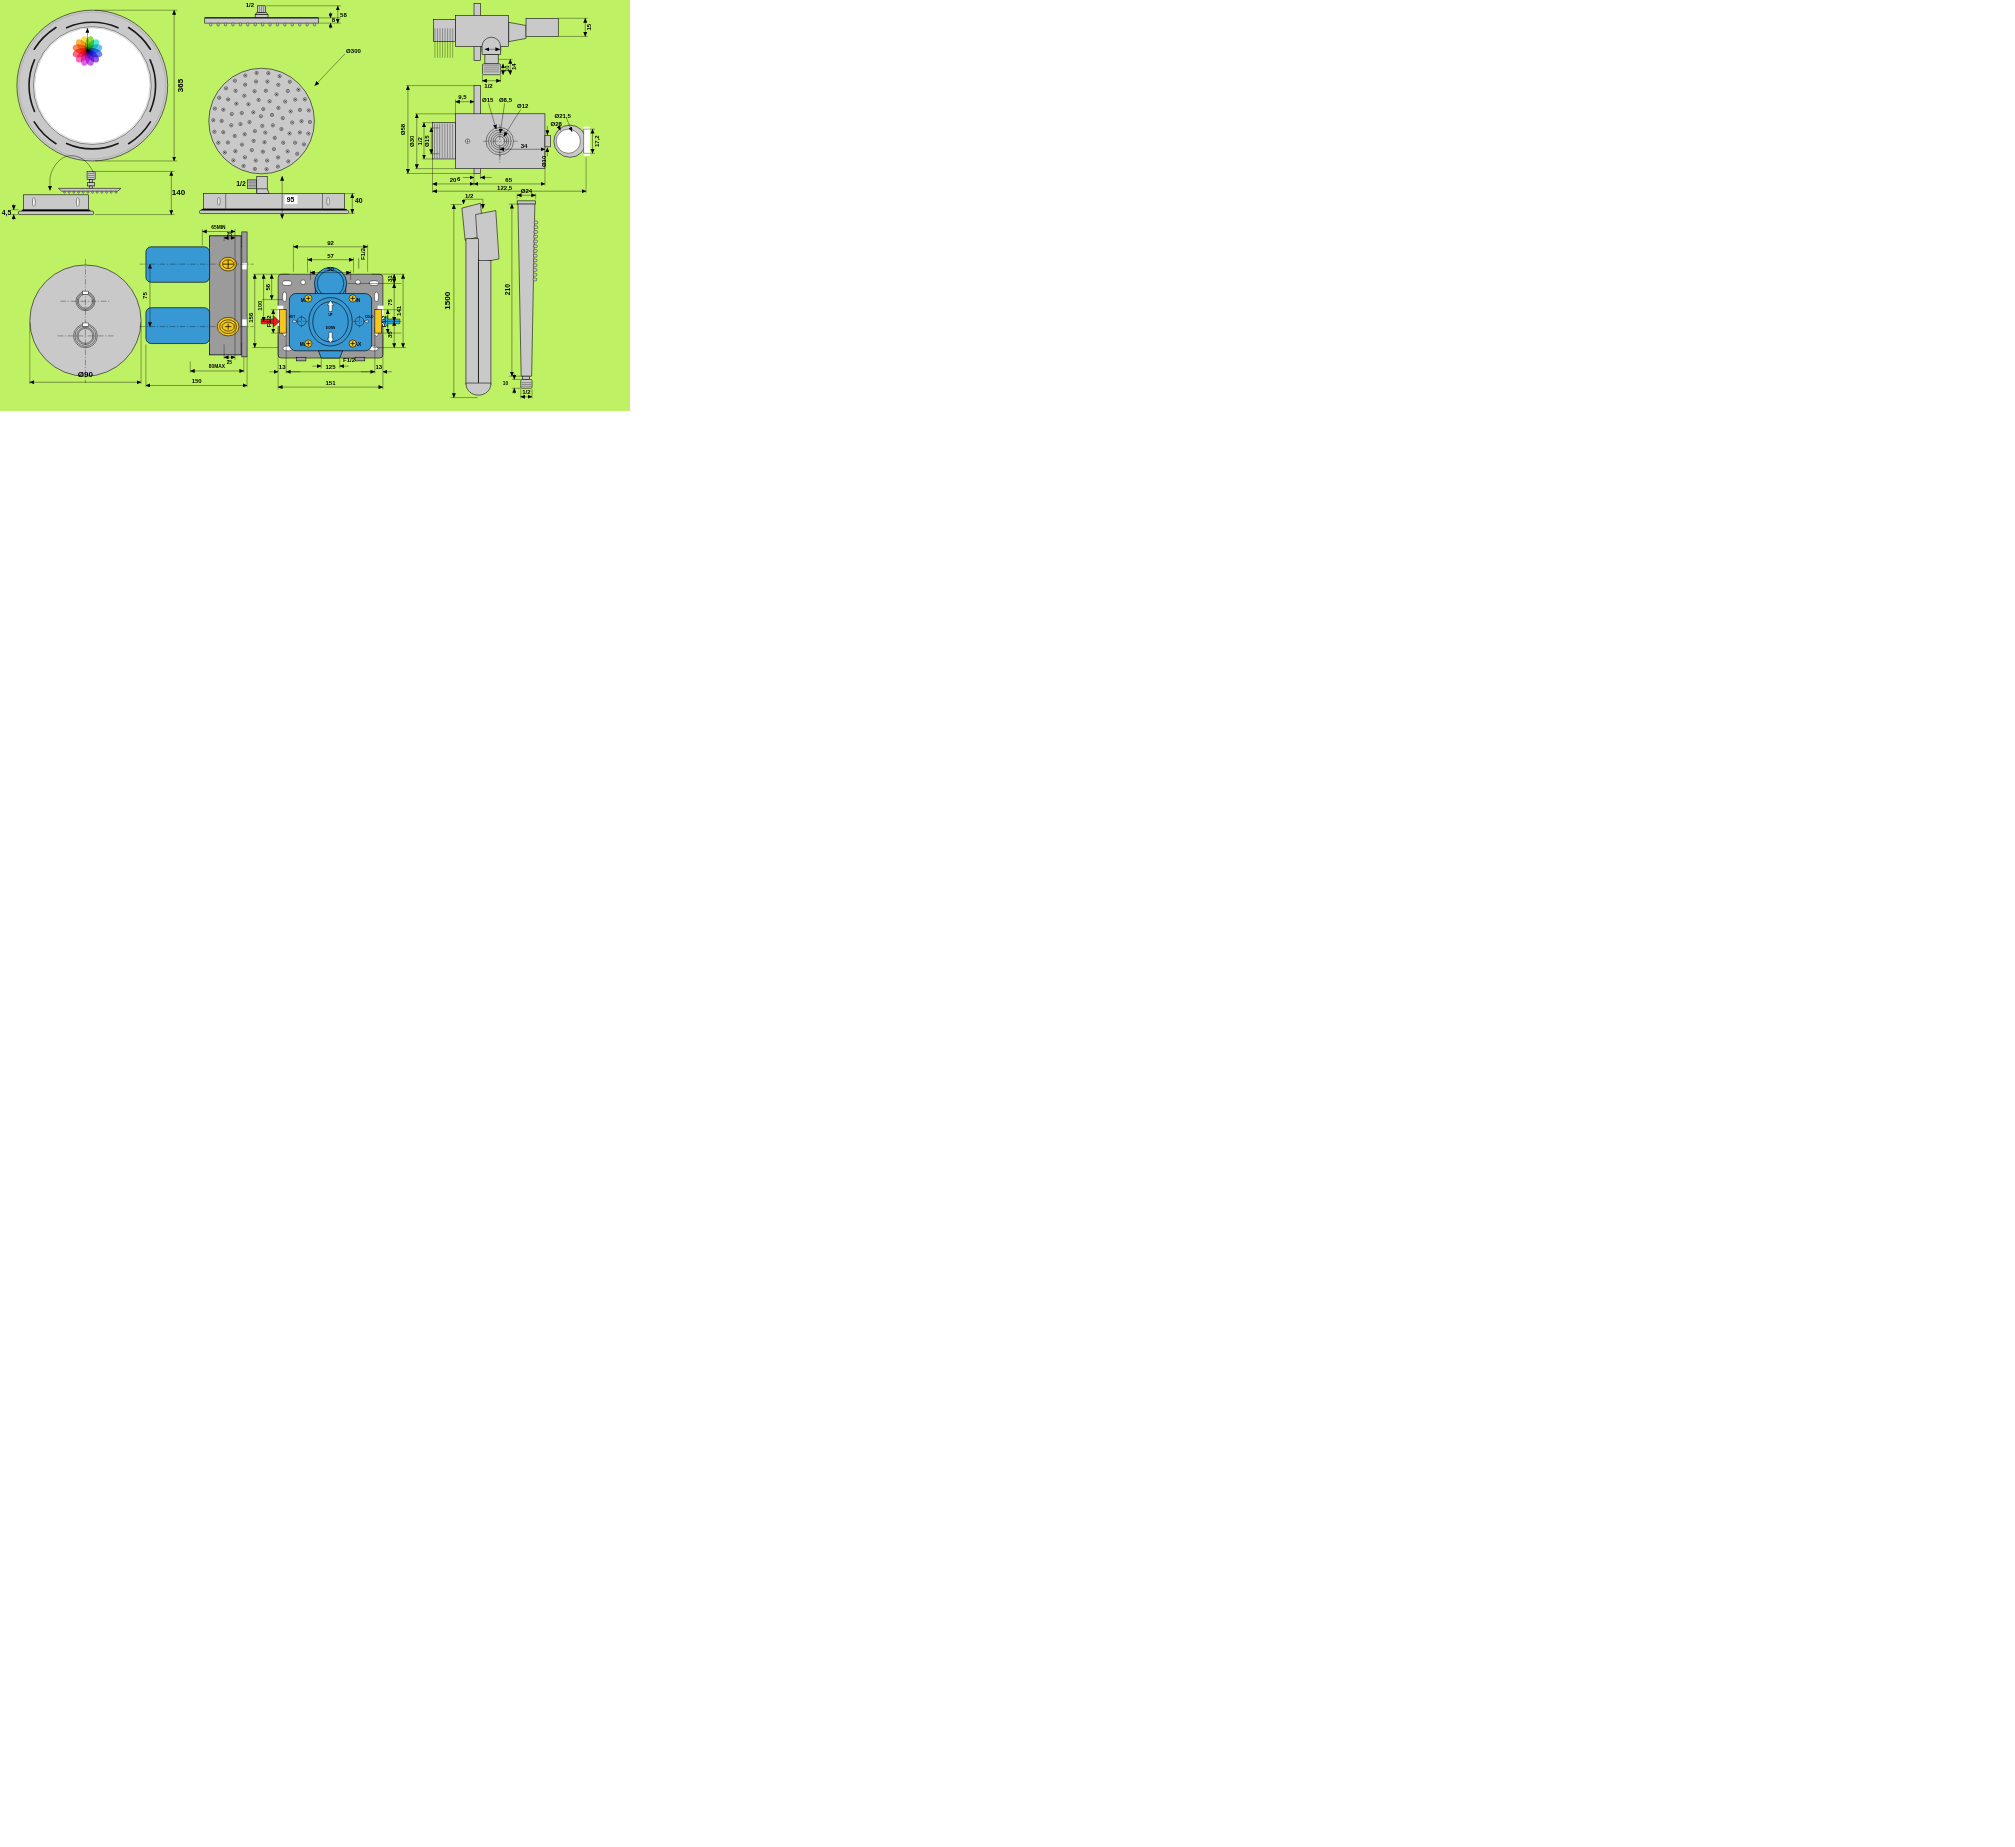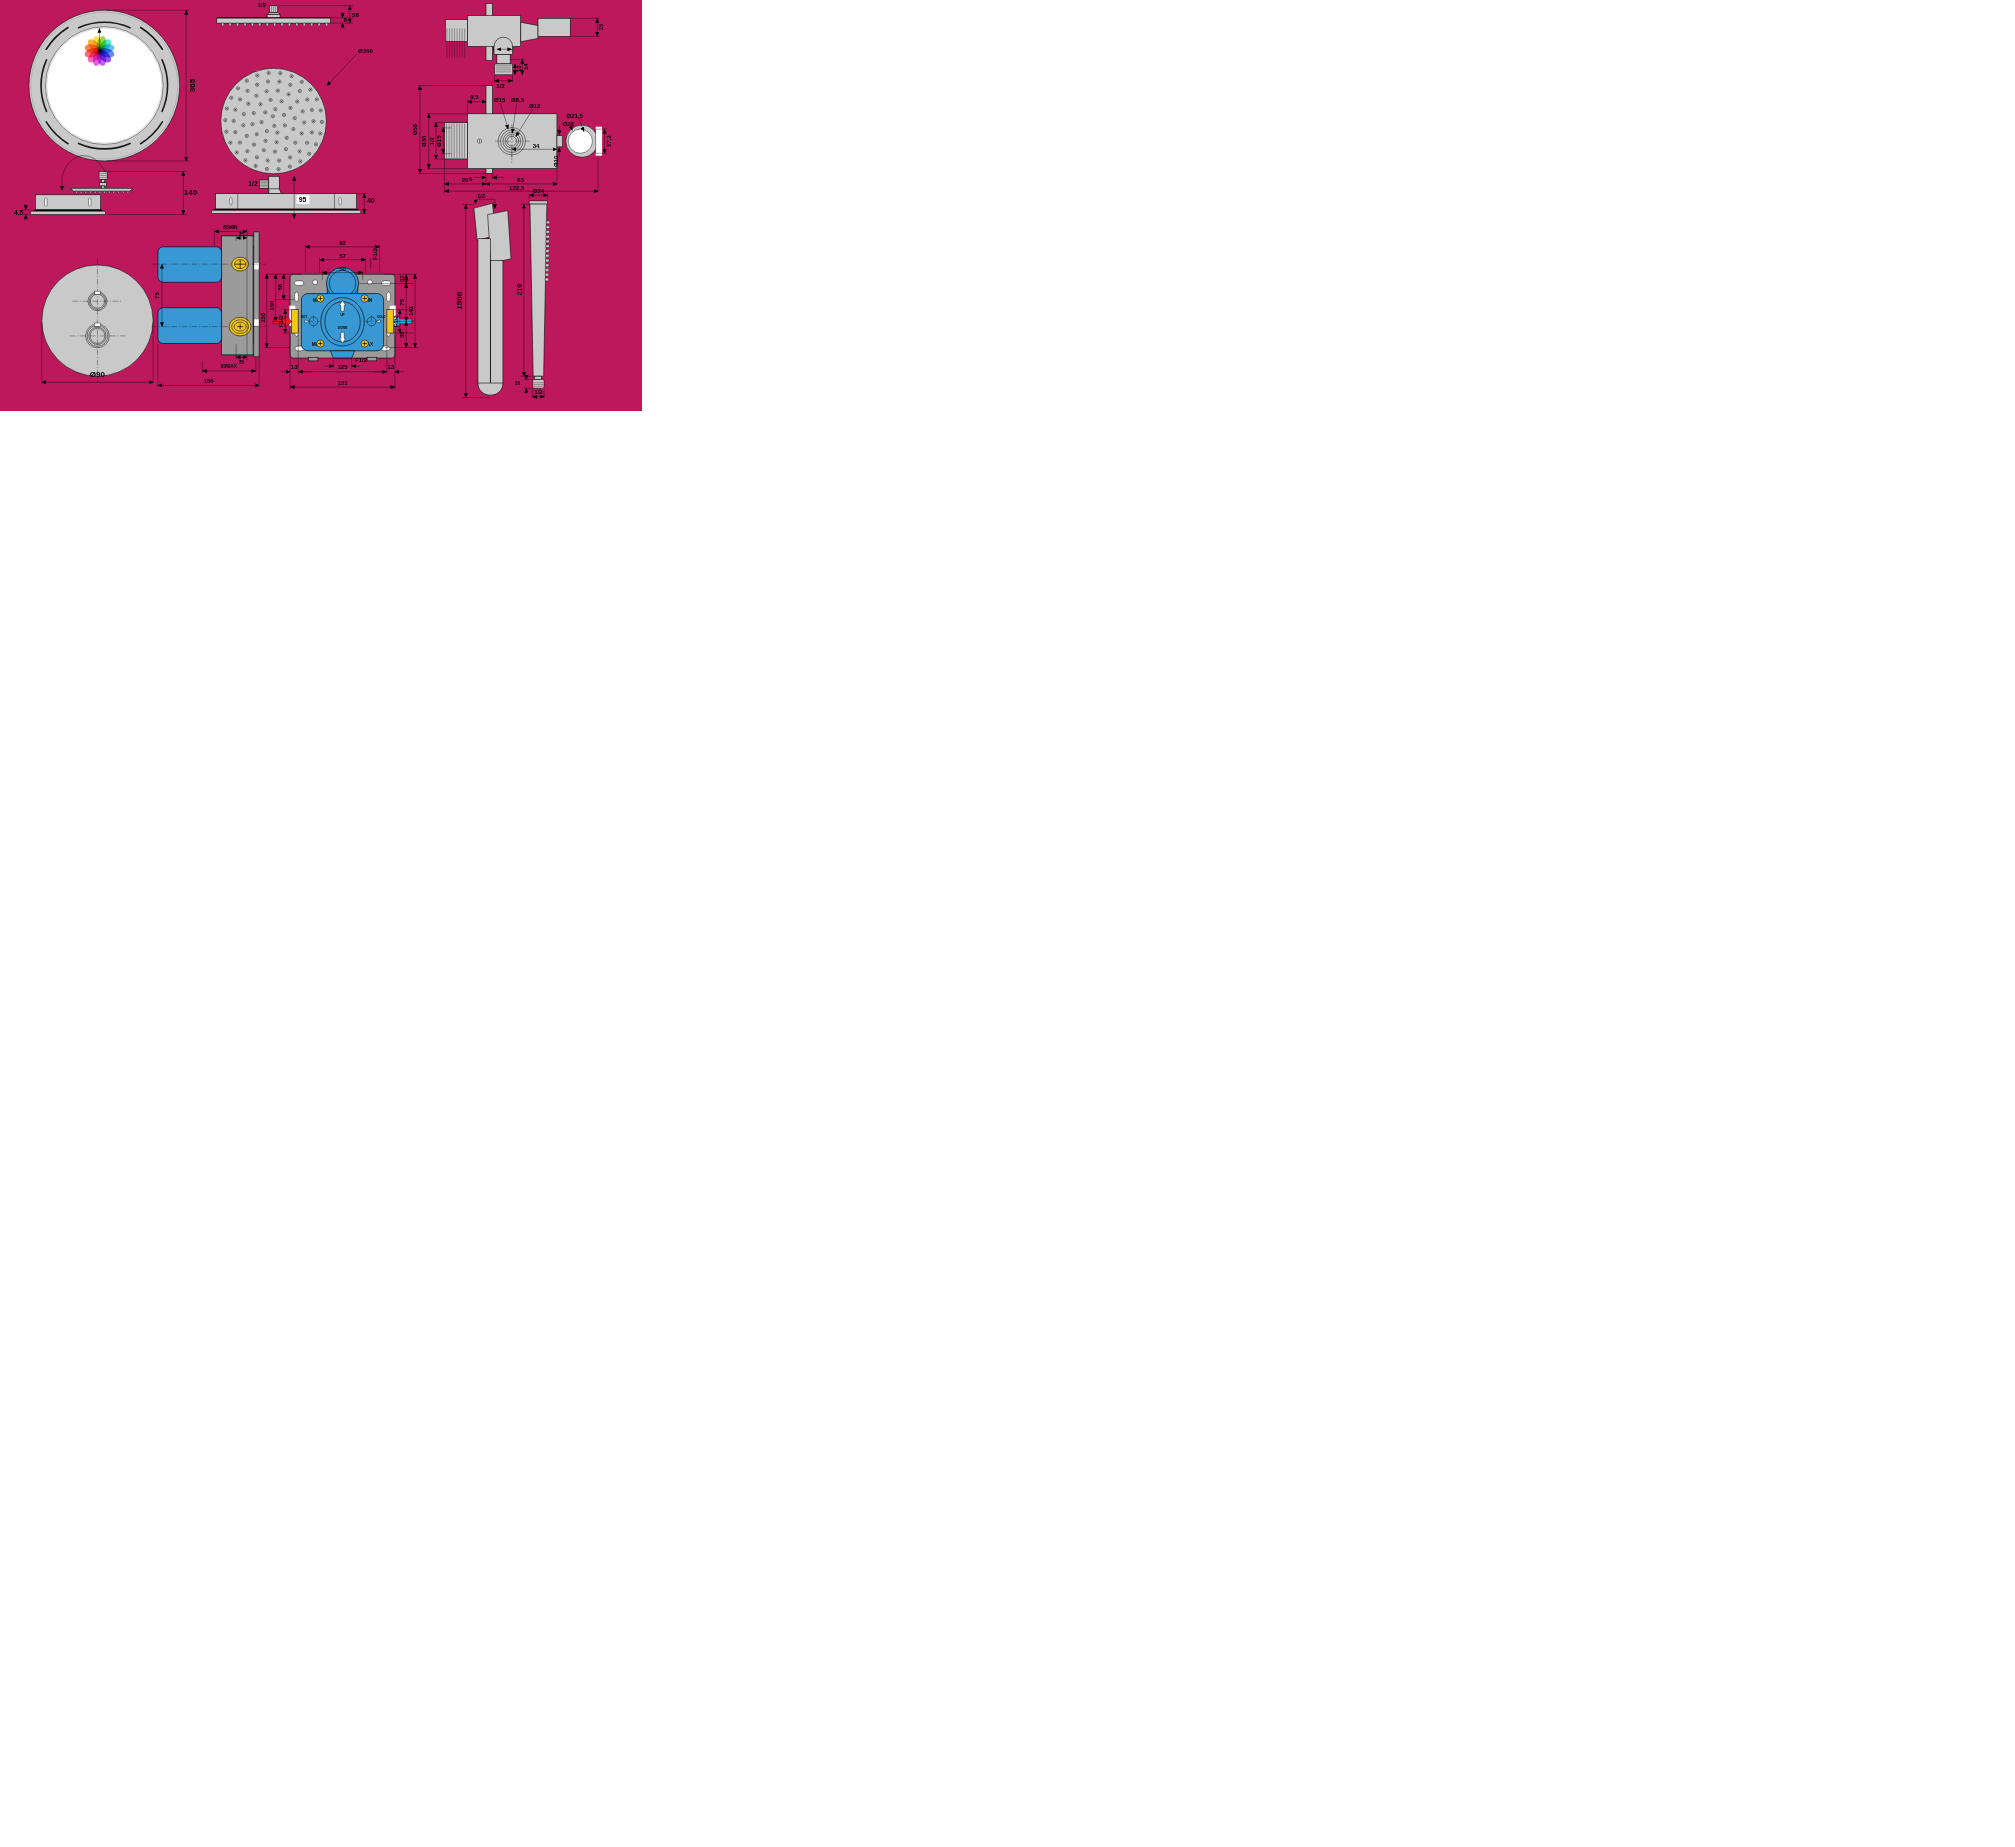--- a/index.html
+++ b/index.html
@@ -1,16 +1,16 @@
 <!DOCTYPE html>
 <html style="--part-gray: #c9c9c9; --bracket-gray: #9b9b9b; --valve-blue: #3798d4; --port-yellow: #f3c71b; --hot-red: #ed1c24; --cold-blue: #29abe2;font-size:6.4px"><head>
 <meta charset="utf-8">
 <style>
   html,body{margin:0;padding:0;background:#fff;}
-  .canvas{position:relative;width:630px;height:411px;background:#be185d;font-family:"Liberation Sans",sans-serif;padding-left:12px;}
+  .canvas{position:relative;width:630px;height:411px;background:#bef264;font-family:"Liberation Sans",sans-serif;}
   svg text{fill:#000;text-anchor:middle;dominant-baseline:central;font-family:"Liberation Sans",sans-serif;}
   .d  {font-size:15px;font-weight:bold;}
   .dl {font-size:20px;font-weight:bold;}
   .dm {font-size:17px;font-weight:bold;}
   .ds {font-size:12px;font-weight:bold;}
   .dt {font-size:7.5px;font-weight:bold;}
   .ol {fill:var(--part-gray);stroke:#000;stroke-width:1.4;}
   .ol2{fill:var(--bracket-gray);stroke:#000;stroke-width:1.4;}
   .wh {fill:#fff;stroke:#000;stroke-width:1.1;}
   .whn{fill:#fff;stroke:none;}

